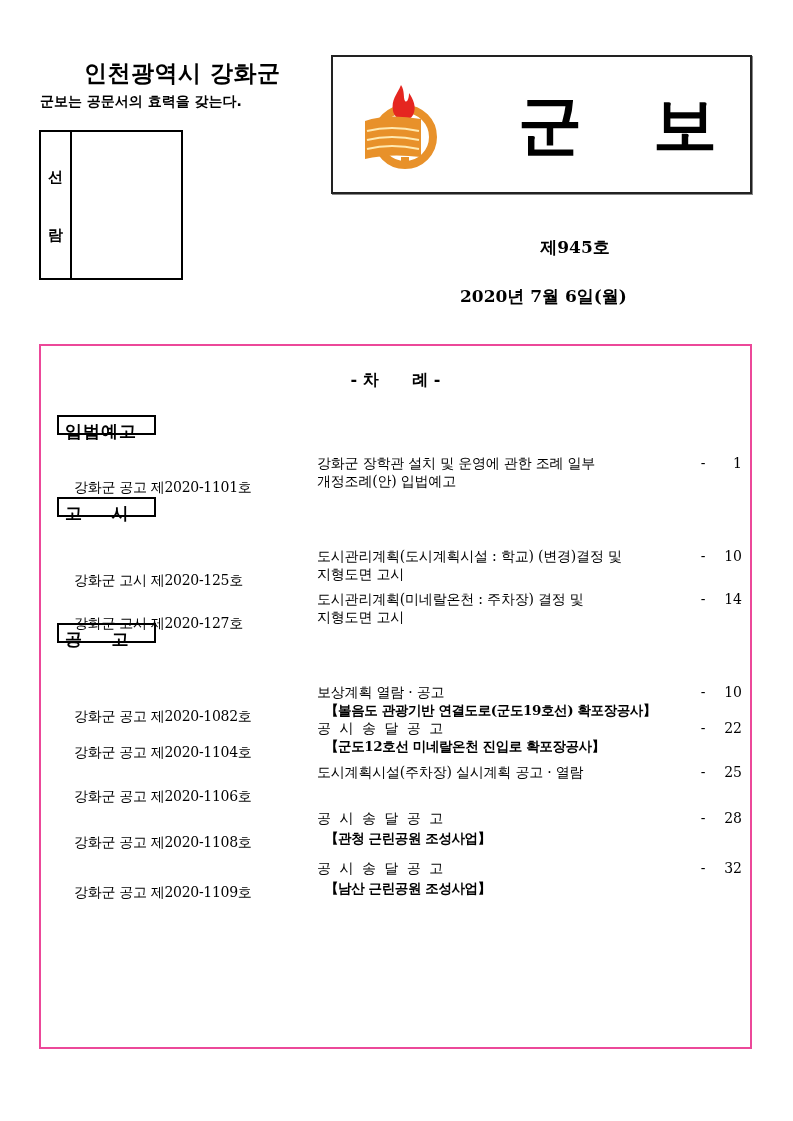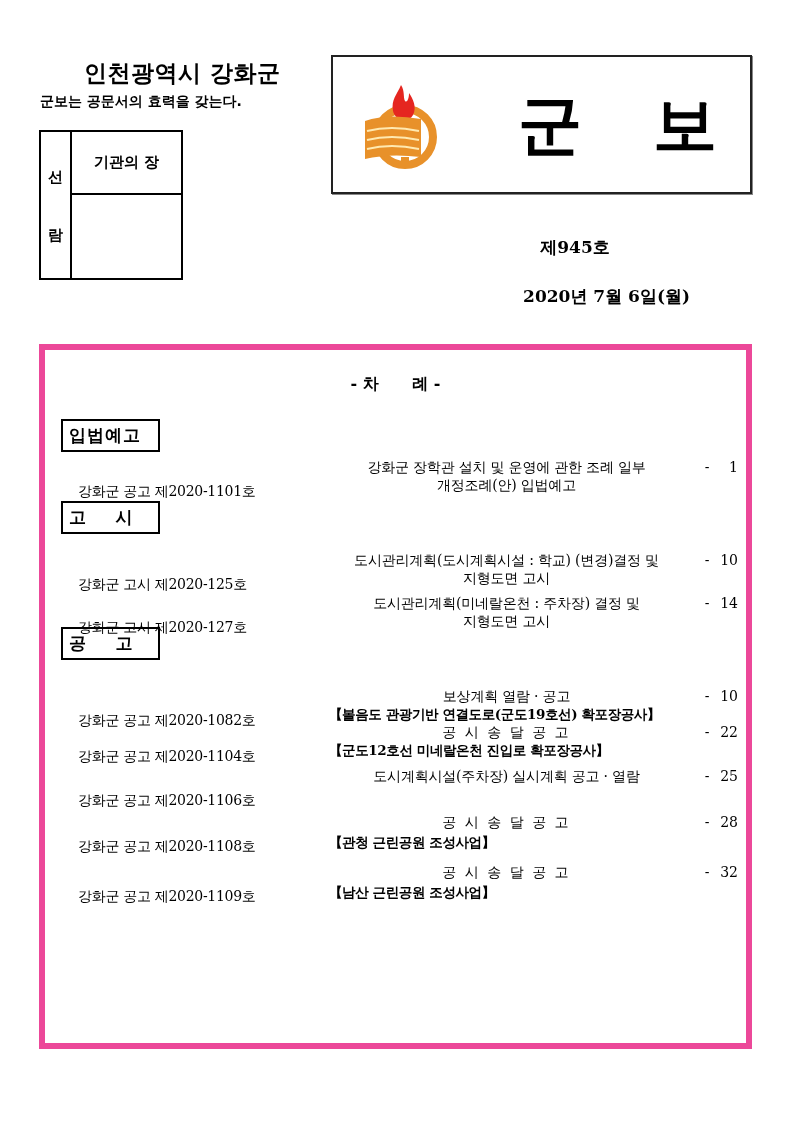--- a/index.html
+++ b/index.html
@@ -10,43 +10,42 @@
   .approval { left:39px; top:130px; width:144px; height:150px; border:2px solid #000; box-sizing:border-box; }
   .approval .col-label { position:absolute; left:0; top:0; width:31px; height:100%; border-right:2px solid #000; box-sizing:border-box; }
   .approval .col-label span { position:absolute; left:0; width:29px; text-align:center; font-size:15px; font-weight:bold; }
   .approval .head { position:absolute; left:31px; top:0; right:0; height:63px; border-bottom:2px solid #000; box-sizing:border-box; text-align:center; line-height:60px; font-size:15px; font-weight:bold; }
   .masthead { left:331px; top:55px; width:421px; height:139px; border:2px solid #222; box-sizing:border-box; box-shadow:1px 1px 0 #888; }
   .masthead .logo { position:absolute; left:24px; top:20px; width:90px; height:96px; }
   .masthead .t1, .masthead .t2 { position:absolute; top:28px; font-size:64px; font-weight:bold; line-height:80px; }
   .masthead .t1 { left:185px; }
   .masthead .t2 { left:320px; }
   .issue-no { left:460px; top:236px; width:230px; text-align:center; font-family:"DejaVu Serif", serif; font-size:17px; font-weight:bold; }
-  .issue-date { left:460px; top:285px; width:230px; text-align:right; font-family:"DejaVu Serif", serif; font-size:17px; font-weight:bold; white-space:nowrap; }
-  .toc { left:39px; top:344px; width:713px; height:705px; border:6px solid #ec4899; box-sizing:border-box; }
+  .issue-date { left:460px; top:285px; width:230px; text-align:left; font-family:"DejaVu Serif", serif; font-size:17px; font-weight:bold; white-space:nowrap; }
+  .toc { left:39px; top:344px; width:713px; height:705px; border:2px solid #ec4899; box-sizing:border-box; }
   .toc-title { position:absolute; left:0; right:0; top:24px; text-align:center; font-size:16px; font-weight:bold; white-space:pre; }
-  .sec { position:absolute; left:16px; width:99px; height:33px; border:2px solid #000; box-sizing:border-box; font-size:17px; font-weight:bold; line-height:28px; padding:0 6px; white-space:pre; }
+  .sec { position:absolute; left:16px; width:99px; height:20px; border:2px solid #000; box-sizing:border-box; font-size:17px; font-weight:bold; line-height:28px; padding:0 6px; white-space:pre; }
   .entry { position:absolute; left:0; right:0; font-family:"DejaVu Serif", serif; font-size:14px; line-height:18px; }
   .entry .ref { position:absolute; left:33px; white-space:nowrap; letter-spacing:-0.3px;margin-top:24px; }
-  .entry .desc { position:absolute; left:269px; width:385px; white-space:pre-wrap; letter-spacing:-0.2px;text-align:center; }
+  .entry .desc { position:absolute; left:276px; width:385px; white-space:pre-wrap; letter-spacing:-0.2px; }
   .entry .sub { position:absolute; left:284px; white-space:nowrap; font-weight:bold; letter-spacing:-0.4px; font-size:13.5px; }
   .entry .dash { position:absolute; left:655px; width:14px; text-align:center; }
   .entry .page { position:absolute; right:8px; width:30px; text-align:right; }
 </style>
 </head>
 <body>
 
 <div class="abs issuer">인천광역시 강화군</div>
 <div class="abs motto">군보는 공문서의 효력을 갖는다.</div>
 
 <div class="abs approval">
   <div class="col-label">
     <span style="top:36px;">선</span>
     <span style="top:94px;">람</span>
   </div>
-  <div class="head">기관의 장</div>
   <div class="abs" style="left:31px; top:63px; right:0; bottom:0;"></div>
 </div>
 
 <div class="abs masthead">
   <div class="logo">
     <svg width="90" height="96" viewBox="0 0 90 96">
       <circle cx="48" cy="60" r="28" fill="none" stroke="#E8912A" stroke-width="8"></circle>
       <path d="M44 8 C40 18 34 22 36 34 C38 44 52 46 56 38 C60 30 56 22 52 16 C52 22 50 26 48 24 C46 20 48 14 44 8 Z" fill="#E52620"></path>
       <path d="M8 44 Q30 36 64 42 L64 80 Q32 76 8 82 Z" fill="#E8912A"></path>
       <path d="M10 54 Q34 48 62 54" stroke="#FFE9B0" stroke-width="2" fill="none"></path>

